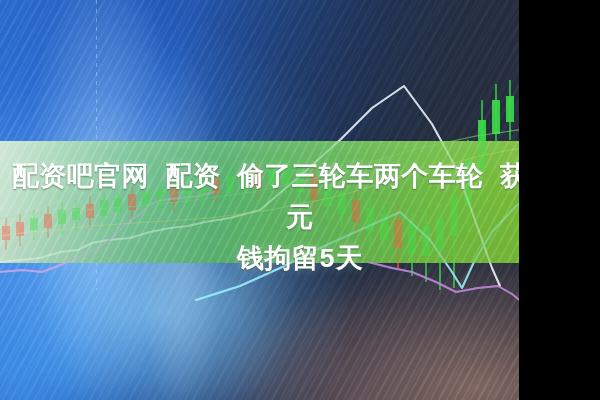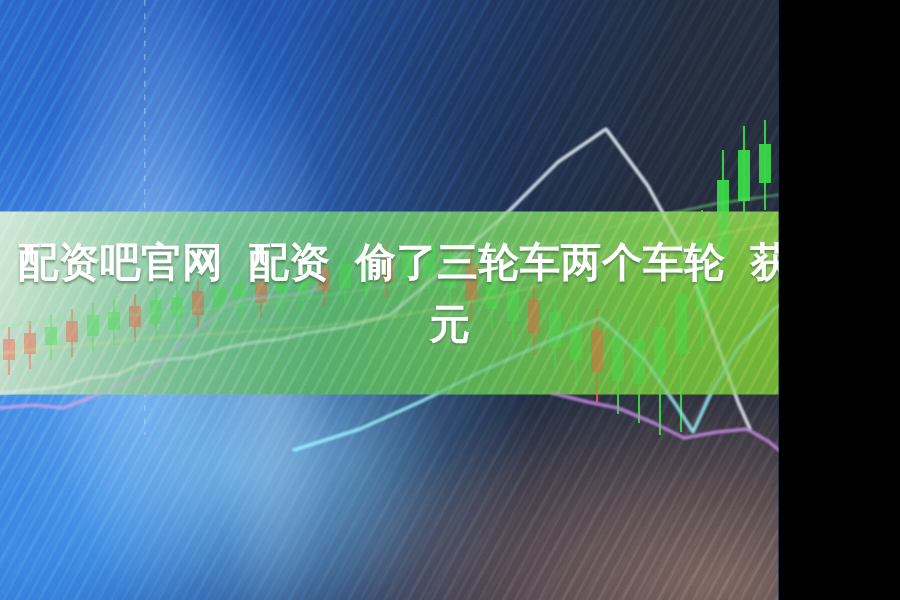--- a/index.html
+++ b/index.html
@@ -359,15 +359,15 @@
     <g id="lines-group-2" fill="none">
         <polyline points="0,262 40,258 60,252 78,250 92,243 108,240 130,238 150,232 170,228 188,226 205,222 230,218 260,210 300,176 340,140 372,108 404,86 432,124 456,168 470,206 482,240 492,268 500,286" stroke="#eef6ff" stroke-width="2" stroke-linejoin="round" stroke-linecap="round" opacity="0.85" fill="none" filter="url(#soft)"></polyline>
         <polyline points="196,300 240,286 280,268 320,248 360,230 400,212 430,240 452,272 462,288 474,262 492,232 516,206 544,186 572,172 600,164" stroke="#9df3ff" stroke-width="2" stroke-linejoin="round" stroke-linecap="round" opacity="0.85" fill="none" filter="url(#soft)"></polyline>
         <polyline points="0,272 22,270 42,272 58,266 76,258 96,250 112,238 126,224 140,214 150,204 162,200 180,198 200,196 214,192" stroke="#c9a8ea" stroke-width="2" stroke-linejoin="round" stroke-linecap="round" opacity="0.85" fill="none" filter="url(#soft)"></polyline>
         <polyline points="368,262 392,268 412,272 436,282 456,292 478,288 498,286 512,294 534,312 556,320 578,322 600,320" stroke="#c48ae0" stroke-width="2" stroke-linejoin="round" stroke-linecap="round" opacity="0.85" fill="none" filter="url(#soft)"></polyline>
         <polyline points="0,236 30,232 58,230 90,226 120,224 150,222 182,220 210,218 240,214 270,210 300,204 330,198 360,190 390,180 420,172 450,164 480,156 510,150 540,146 570,142 600,140" stroke="#e2e67e" stroke-width="1.2" stroke-linejoin="round" stroke-linecap="round" opacity="0.55" fill="none" filter="url(#soft)"></polyline>
         <polyline points="0,218 28,214 56,212 84,210 112,208 140,206 168,203 196,200 224,196 252,192 280,186 308,180 336,172 364,164 392,156 420,148 448,142 476,136 504,132 532,128 560,124 600,120" stroke="#7de07a" stroke-width="1.2" stroke-linejoin="round" stroke-linecap="round" opacity="0.55" fill="none" filter="url(#soft)"></polyline>
       </g>
   </svg>
 
-  <div id="headline"><span>配资吧官网 配资 偷了三轮车两个车轮 获利40元</span><br></div>
+  <div id="headline"><span>配资吧官网 配资 偷了三轮车两个车轮 获利40元</span><br><span>钱拘留5天</span></div>
 
 </div>
 
 </body></html>

